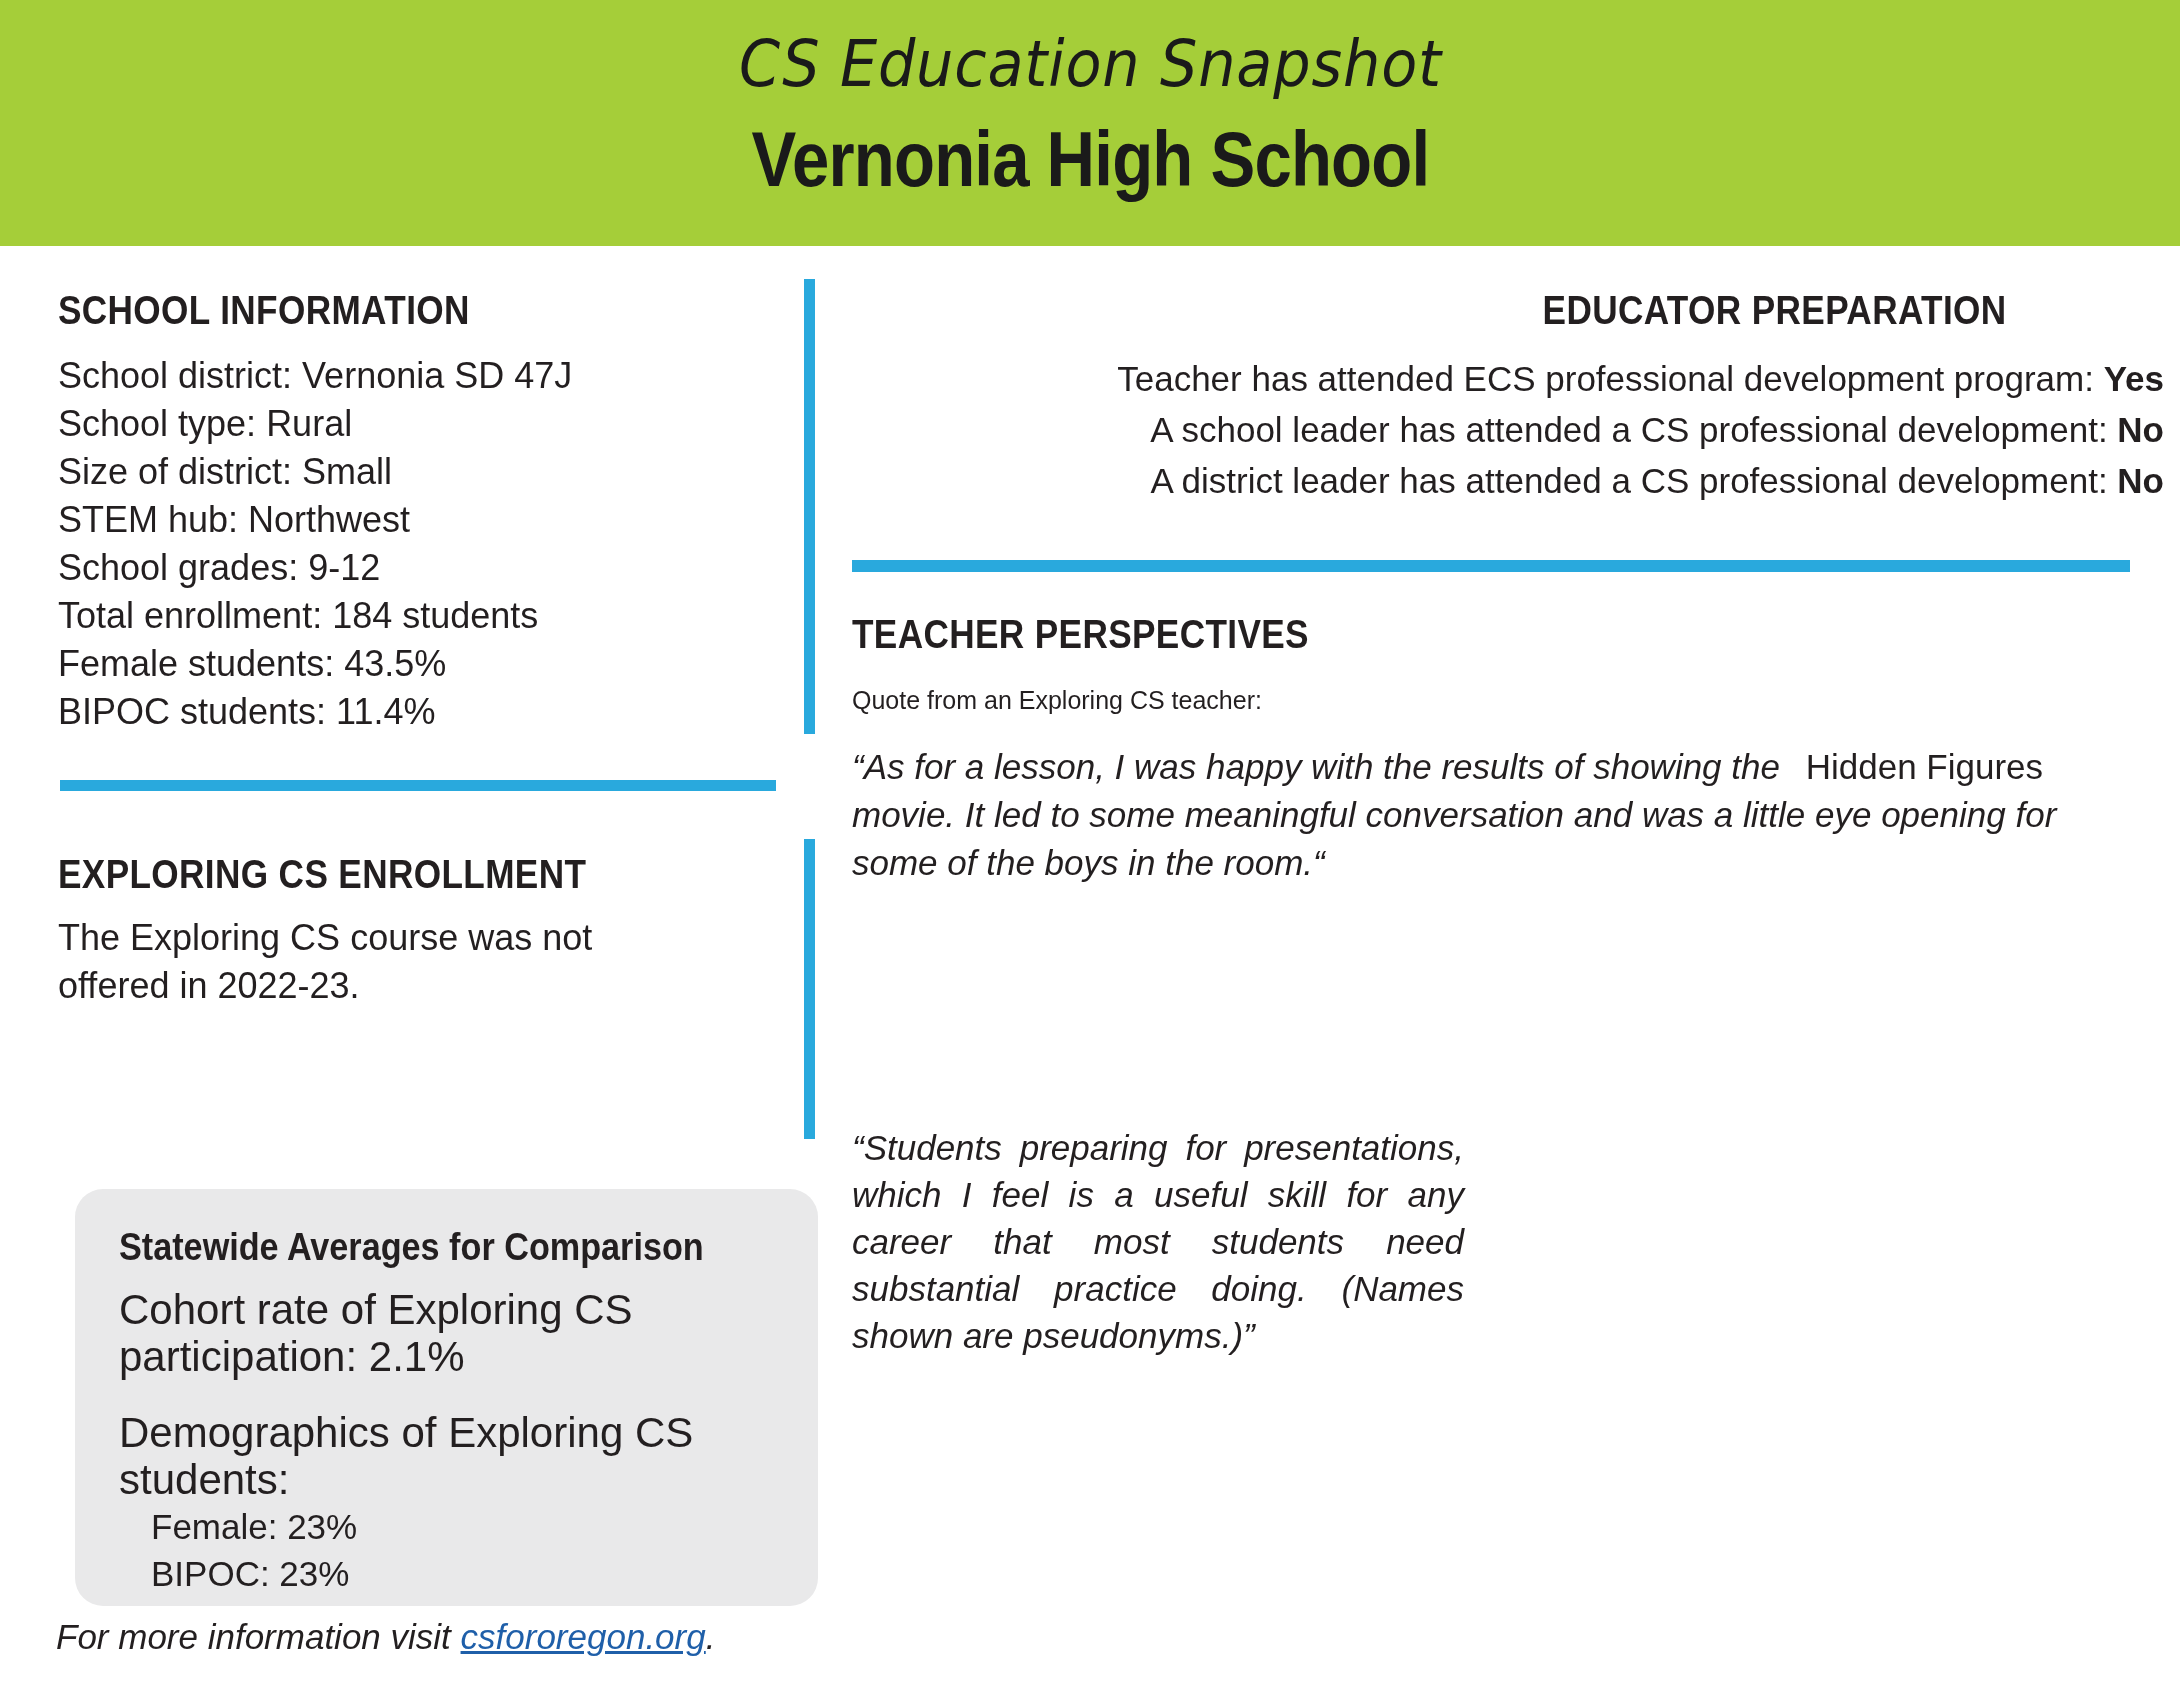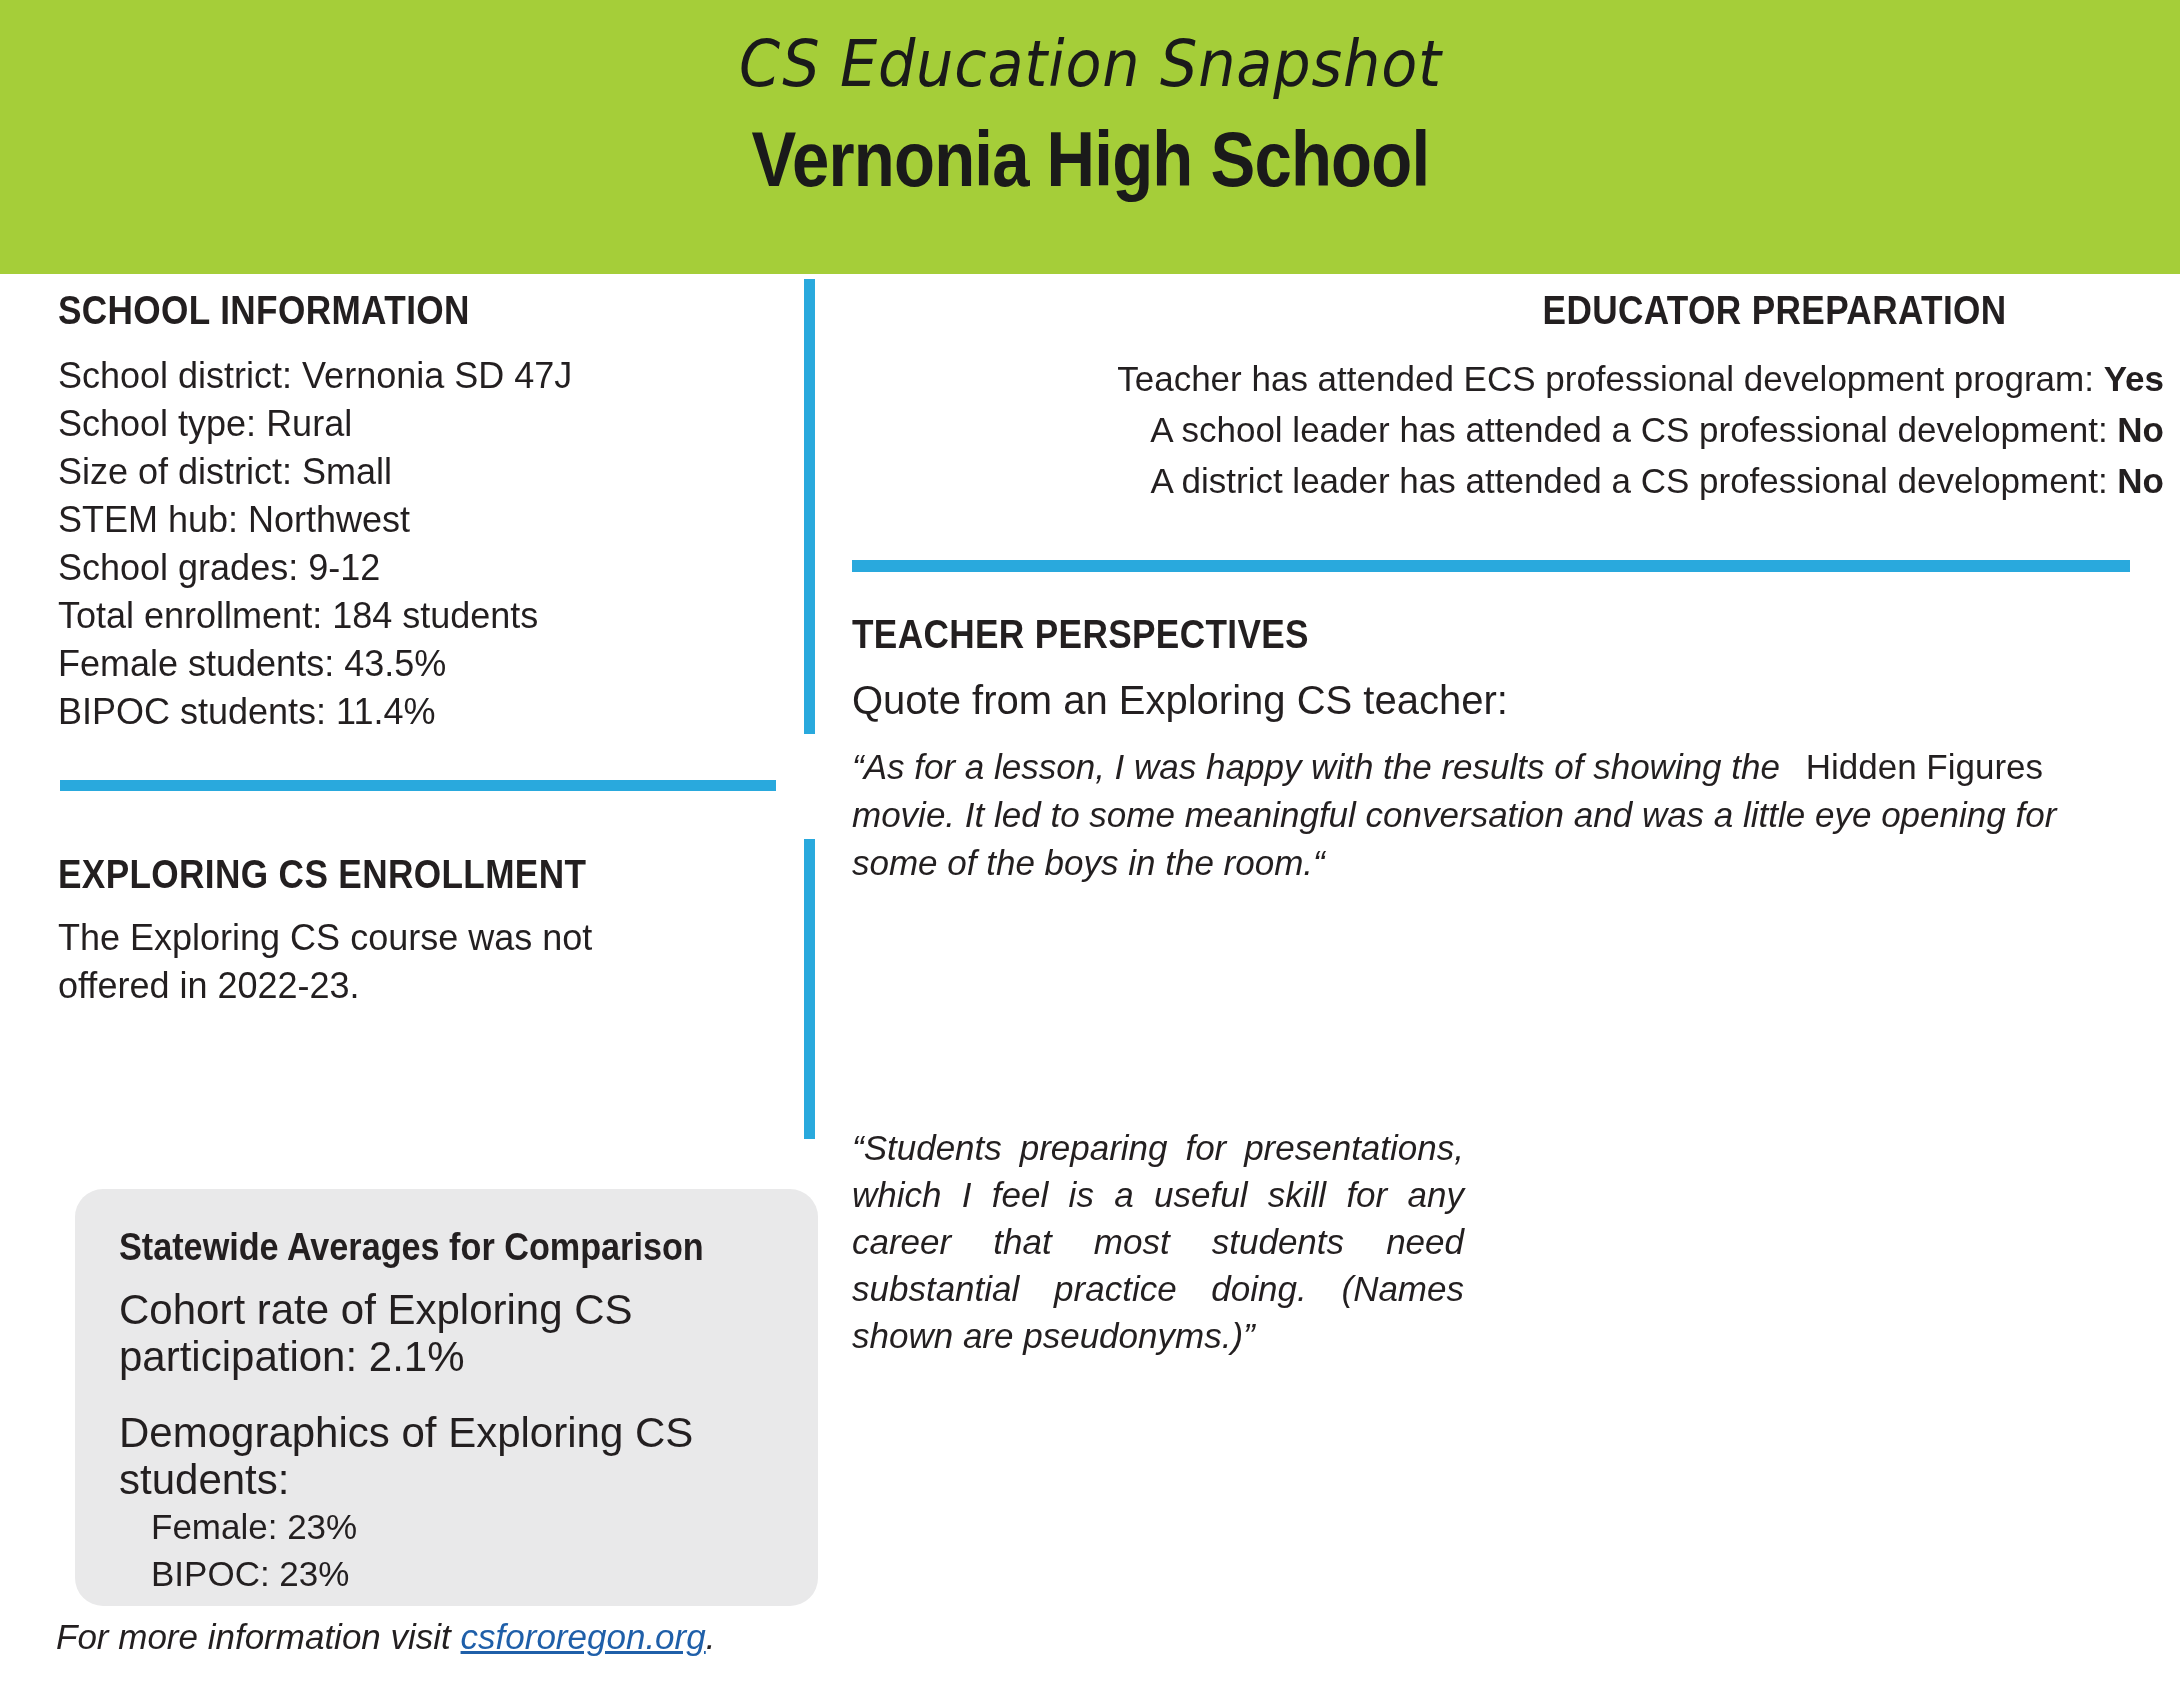--- a/index.html
+++ b/index.html
@@ -15,21 +15,21 @@
     font-family: "Liberation Sans", sans-serif;
     color: #231f20;
   }
 
   
   .header-band {
     position: absolute;
     left: 0;
     top: 0;
     width: 2181px;
-    height: 274px;
+    height: 246px;
     background: #a5ce39;
   }
   .header-script {
     position: absolute;
     left: 0;
     top: 32px;
     width: 2181px;
     text-align: center;
     font-family: "DejaVu Sans", sans-serif;
     font-style: italic;
@@ -193,21 +193,21 @@
 
   .teacher-persp {
     position: absolute;
     left: 852px;
     top: 612px;
     width: 1295px;
   }
   .teacher-persp .sec-head { margin-bottom: 19px; }
   .quote-lead {
     margin: 16px 0 19px 0;
-    font-size: 40px;
+    font-size: 25px;
     line-height: 48px;
     font-family: "Liberation Sans", sans-serif;
   }
   .quote-1 {
     margin: 0;
     font-size: 35px;
     line-height: 48px;
     font-style: italic;
     font-family: "Liberation Sans", sans-serif;
     width: 1295px;

